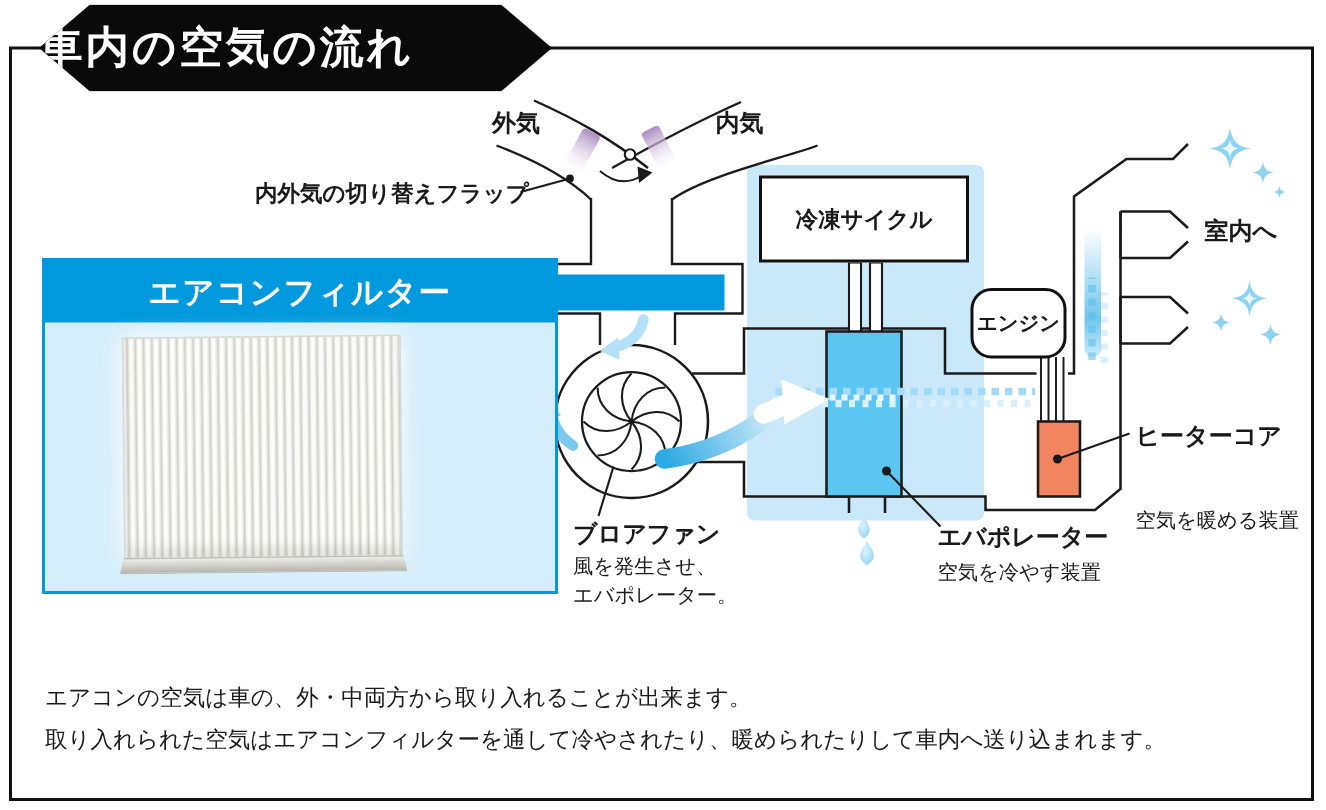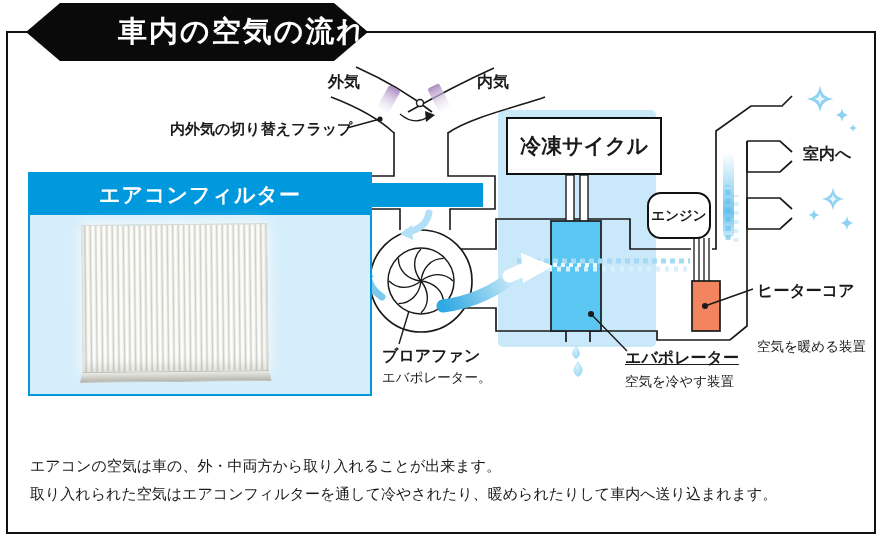--- a/index.html
+++ b/index.html
@@ -8,21 +8,21 @@
     font-family:"Liberation Sans","DejaVu Sans",sans-serif;color:#1a1a1a;
     position:relative;
   }
   .stage{position:absolute;inset:0;width:884px;height:540px;}
   .panel-border{
     position:absolute;left:6px;top:31px;width:870px;height:503px;
     border:2px solid #111;box-sizing:border-box;background:#fff;z-index:0;
   }
   .banner{
     position:absolute;left:26px;top:3px;width:342px;height:58px;z-index:5;
-    background:#0a0a0a;display:flex;align-items:center;justify-content:flex-end;
+    background:#0a0a0a;display:flex;align-items:center;justify-content:flex-start;
     clip-path:polygon(34px 0%,calc(100% - 34px) 0%,100% 50%,calc(100% - 34px) 100%,34px 100%,0% 50%);
   }
   .banner span{color:#fff;font-weight:bold;font-size:29px;letter-spacing:2px;}
   svg.diagram{position:absolute;left:0;top:0;z-index:1;}
   .lbl{position:absolute;z-index:3;white-space:nowrap;color:#1a1a1a;}
   .b15{font-weight:bold;font-size:15px;}
   .b16{font-weight:bold;font-size:16px;}
   .d13{font-size:13.5px;line-height:19px;}
   .boxlabel{
     position:absolute;z-index:3;background:#fff;border:2px solid #111;
@@ -200,36 +200,37 @@
       <line x1="705" y1="306" x2="753" y2="289"></line>
     </g>
     <circle cx="591" cy="314" r="3" fill="#1a1a1a"></circle>
     <circle cx="705" cy="306" r="3" fill="#1a1a1a"></circle>
   </svg>
 
   <div class="lbl b16" style="left:328px;top:72px;">外気</div>
   <div class="lbl b16" style="left:477px;top:72px;">内気</div>
   <div class="lbl b15" style="left:170px;top:120px;">内外気の切り替えフラップ</div>
 
-  <div class="boxlabel" style="left:506px;top:117px;width:156px;height:58px;font-size:21px;">
+  <div class="boxlabel" style="left:506px;top:117px;width:140px;height:58px;font-size:15px;">
     <span>冷凍サイクル</span>
   </div>
   <div class="boxlabel" style="left:647px;top:192px;width:64px;height:47px;font-size:13.5px;border-radius:14px;">
     <span>エンジン</span>
   </div>
 
   <div class="lbl b16" style="left:803px;top:144px;">室内へ</div>
 
   <div class="lbl b16" style="left:382px;top:346px;">ブロアファン</div>
   <div class="lbl d13" style="left:382px;top:368px;">
+    <div>風を発生させ、</div>
     <div>エバポレーター。</div>
   </div>
 
 
-  <div class="lbl b16" style="left:625px;top:348px;text-decoration:underline;">エバポレーター</div>
+  <div class="lbl b16" style="left:625px;top:348px;">エバポレーター</div>
   <div class="lbl d13" style="left:625px;top:372px;">空気を冷やす装置</div>
 
   <div class="lbl b16" style="left:757px;top:281px;">ヒーターコア</div>
   <div class="lbl d13" style="left:757px;top:304px;margin-top:33px;">空気を暖める装置</div>
 
   <div class="card">
     <div class="card-header">
       <span>エアコンフィルター</span>
     </div>
     <div class="filter-wrap">

